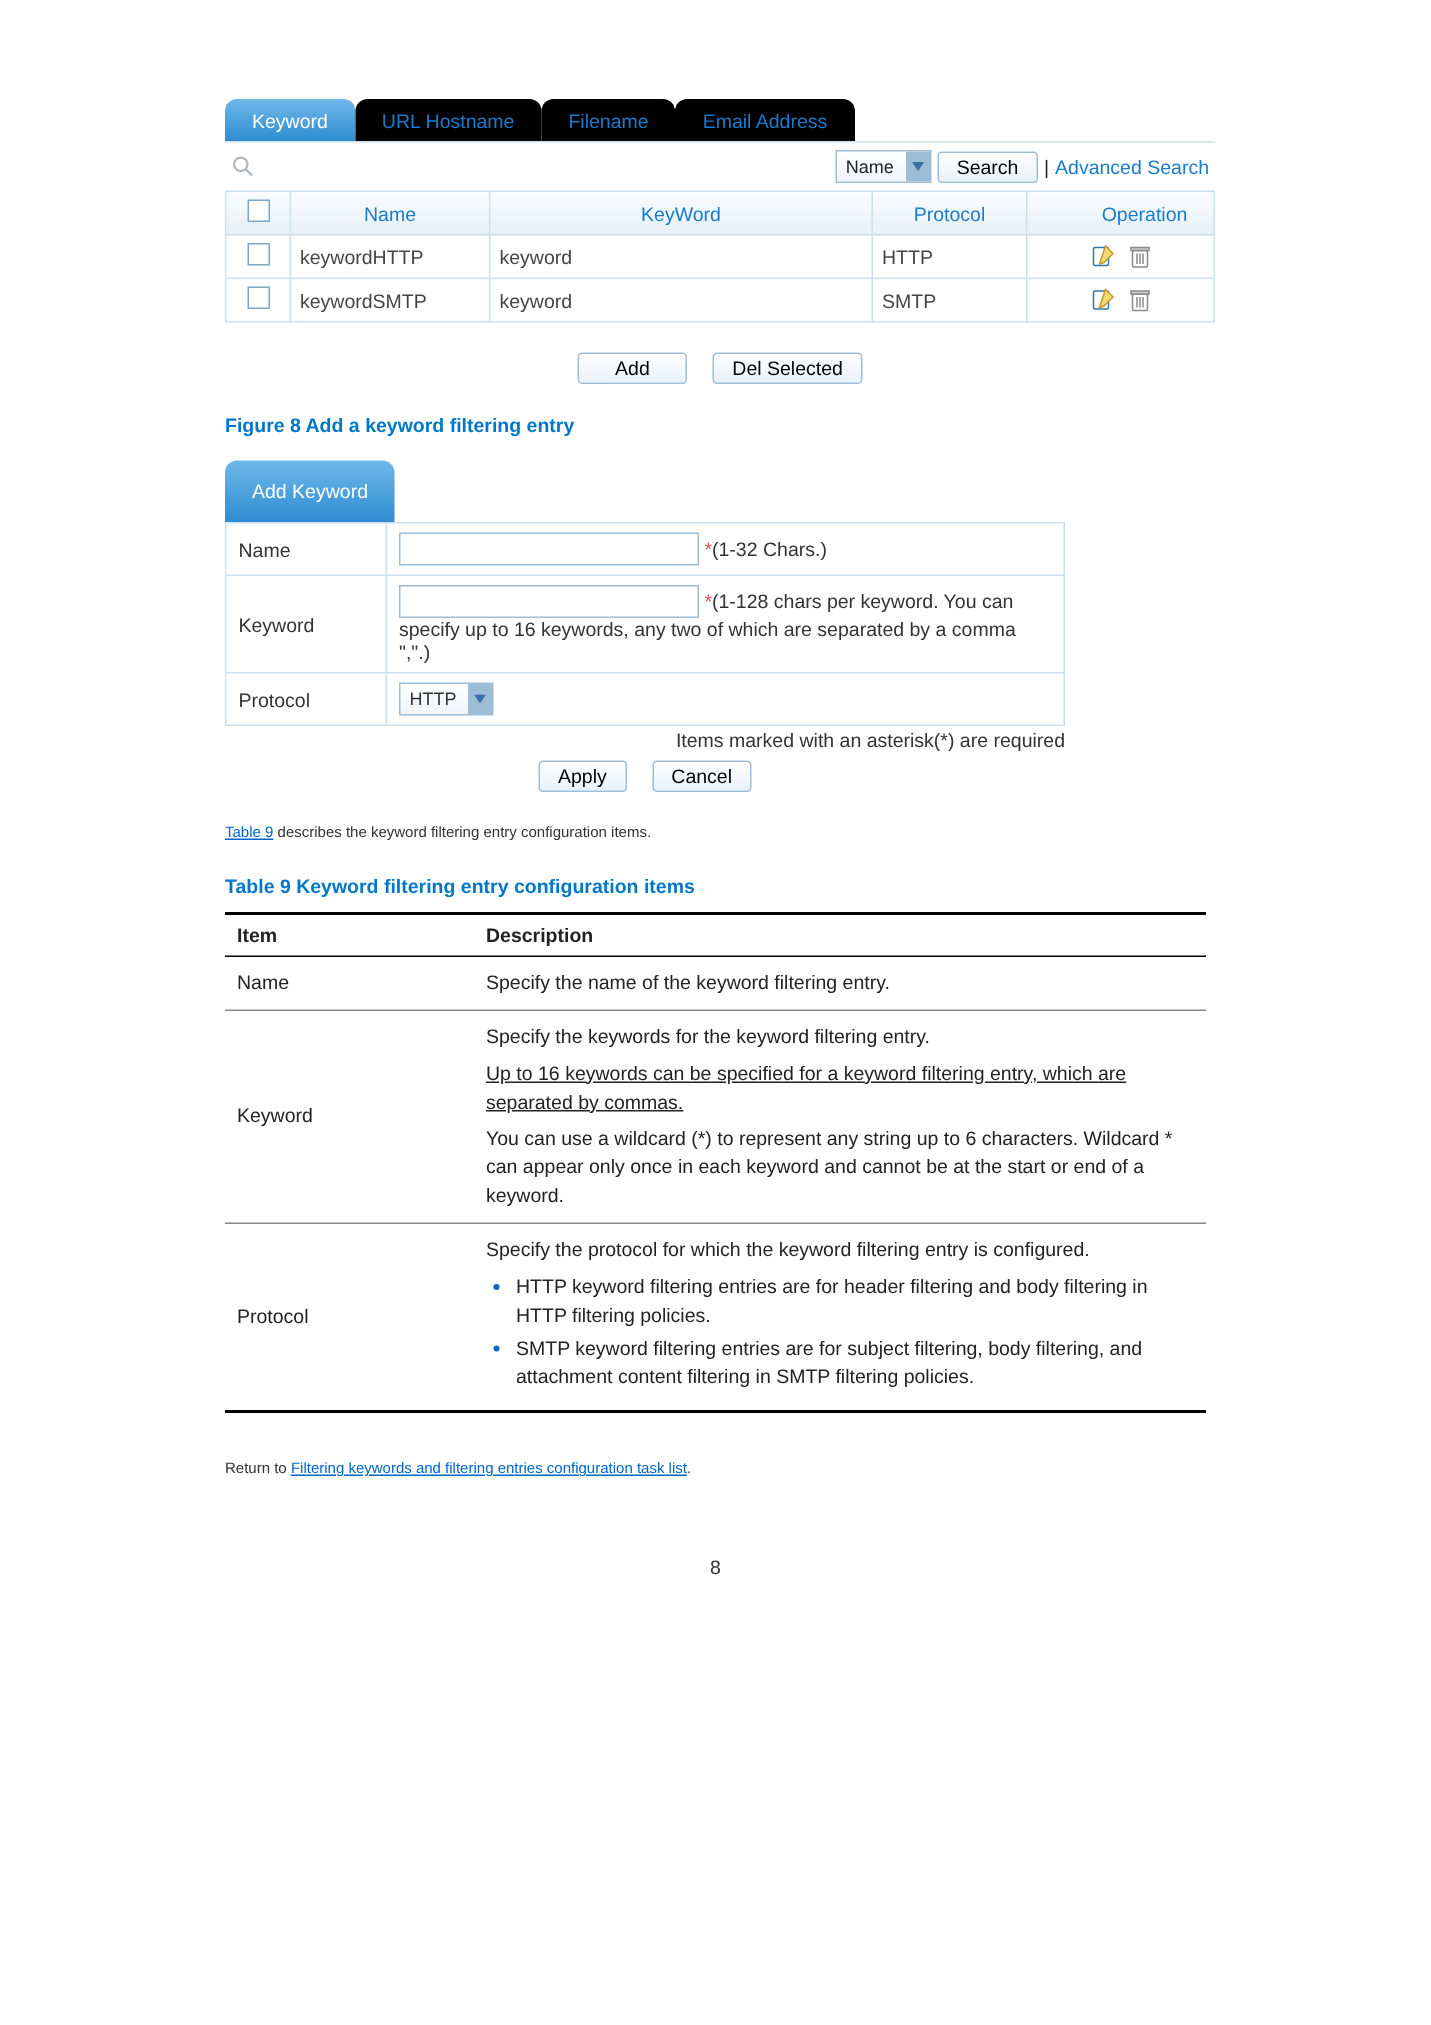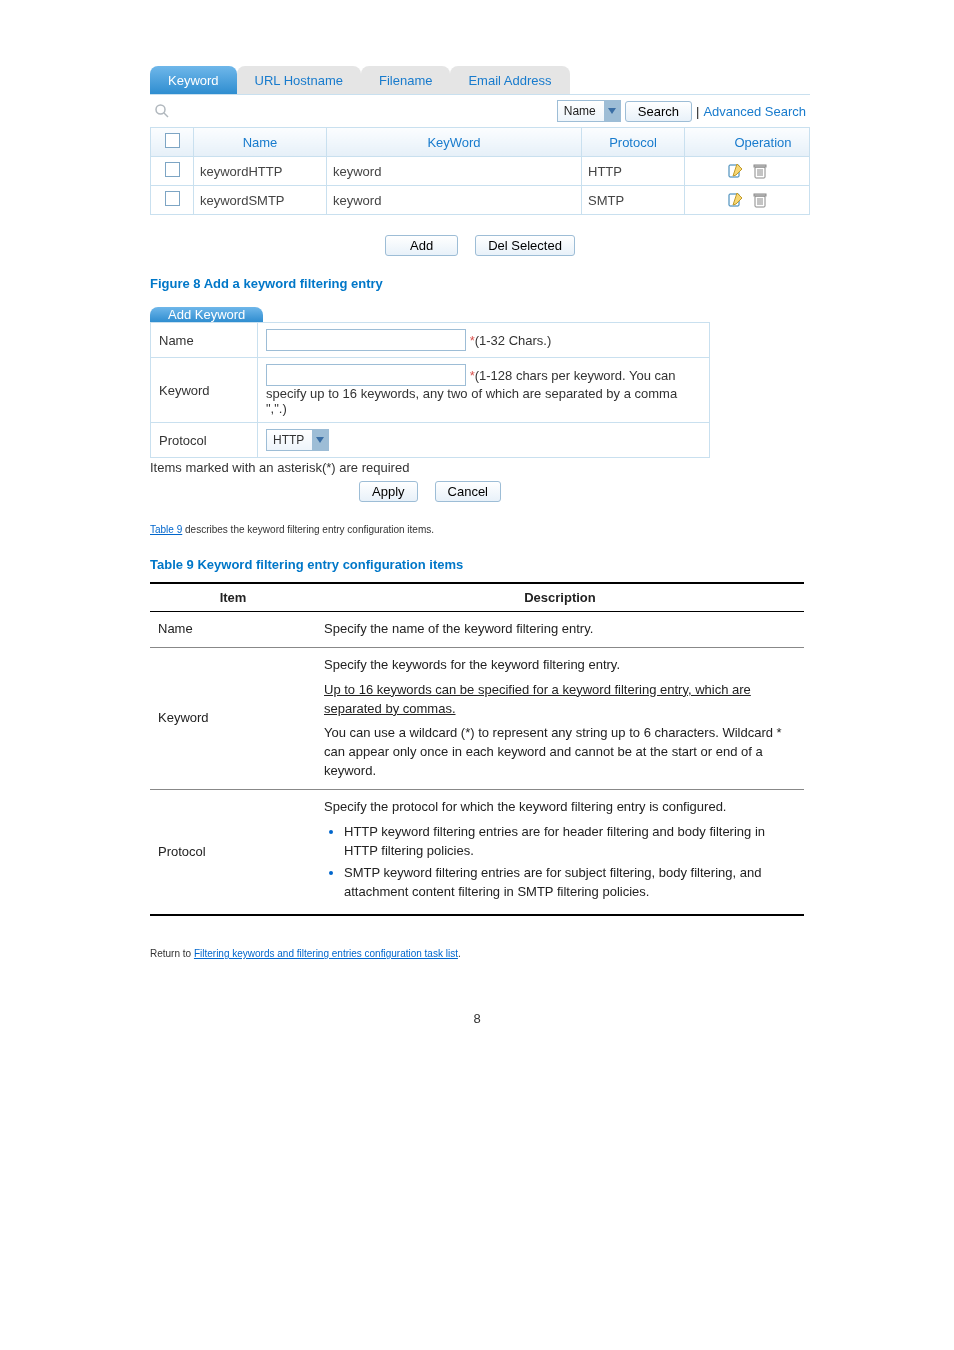--- a/index.html
+++ b/index.html
@@ -27,21 +27,21 @@
     align-items: flex-end;
     margin-top: 6px;
   }
   .tab {
     height: 28px;
     padding: 0 18px;
     display: flex;
     align-items: center;
     font-size: 13px;
     color: #187bcd;
-    background: #e5e5e5;
+    background: #000000;
     border-top-left-radius: 8px;
     border-top-right-radius: 8px;
   }
   .tab.active {
     background: linear-gradient(#6fb7ea, #2f8dd0);
     color: #fff;
     font-weight: 500;
   }
   .searchbar {
     display: flex;
@@ -108,51 +108,51 @@
   }
   .op-icons { display:flex; gap:10px; justify-content:center; align-items:center; }
   .checkbox { width:13px; height:13px; border:1px solid #7da5c4; display:inline-block; background:#fff; }
   .btnrow { display:flex; justify-content:center; gap:17px; margin:20px 0 10px 0; }
 
   
   .addtab {
     display:inline-block;
     background: linear-gradient(#6fb7ea, #2f8dd0);
     color:#fff;
-    padding: 0 18px;
+    padding: 13px 18px;
     border-top-left-radius:8px;
     border-top-right-radius:8px;
     font-size:13px;
     margin-top:6px;
   }
   .formtable {
     width:100%;
     border-collapse:collapse;
     font-size:13px;
   }
   .formtable td {
     border:1px solid #c9e0ef;
     padding:6px 8px;
     vertical-align: middle;
     color:#333;
   }
   .formtable .labelcell { width:90px; background:#fff; }
   .text-input { border:1px solid #9dbdd6; height:18px; font-size:13px; padding:1px 4px; }
   .star { color:#d9534f; }
-  .note { font-size:13px; color:#333; margin-top:2px; }
+  .note { font-size:13px; color:#333; margin-top:2px;text-align:right; }
   
   .bodytext { font-size:10px; color:#333; margin:20px 0 8px 0; line-height:1.5; }
   .bodytext a, .link { color:#0066cc; text-decoration:underline; }
   .cfg-table {
     width:100%;
     border-collapse:collapse;
     font-size:13px;
   }
   .cfg-table th {
-    text-align:center;
+    text-align:left;
     border-top:2px solid #000;
     border-bottom:1.5px solid #000;
     padding:6px 8px;
     font-weight:bold;
   }
   .cfg-table td {
     border-bottom:1px solid #888;
     padding:8px;
     vertical-align:top;
     line-height:1.45;

